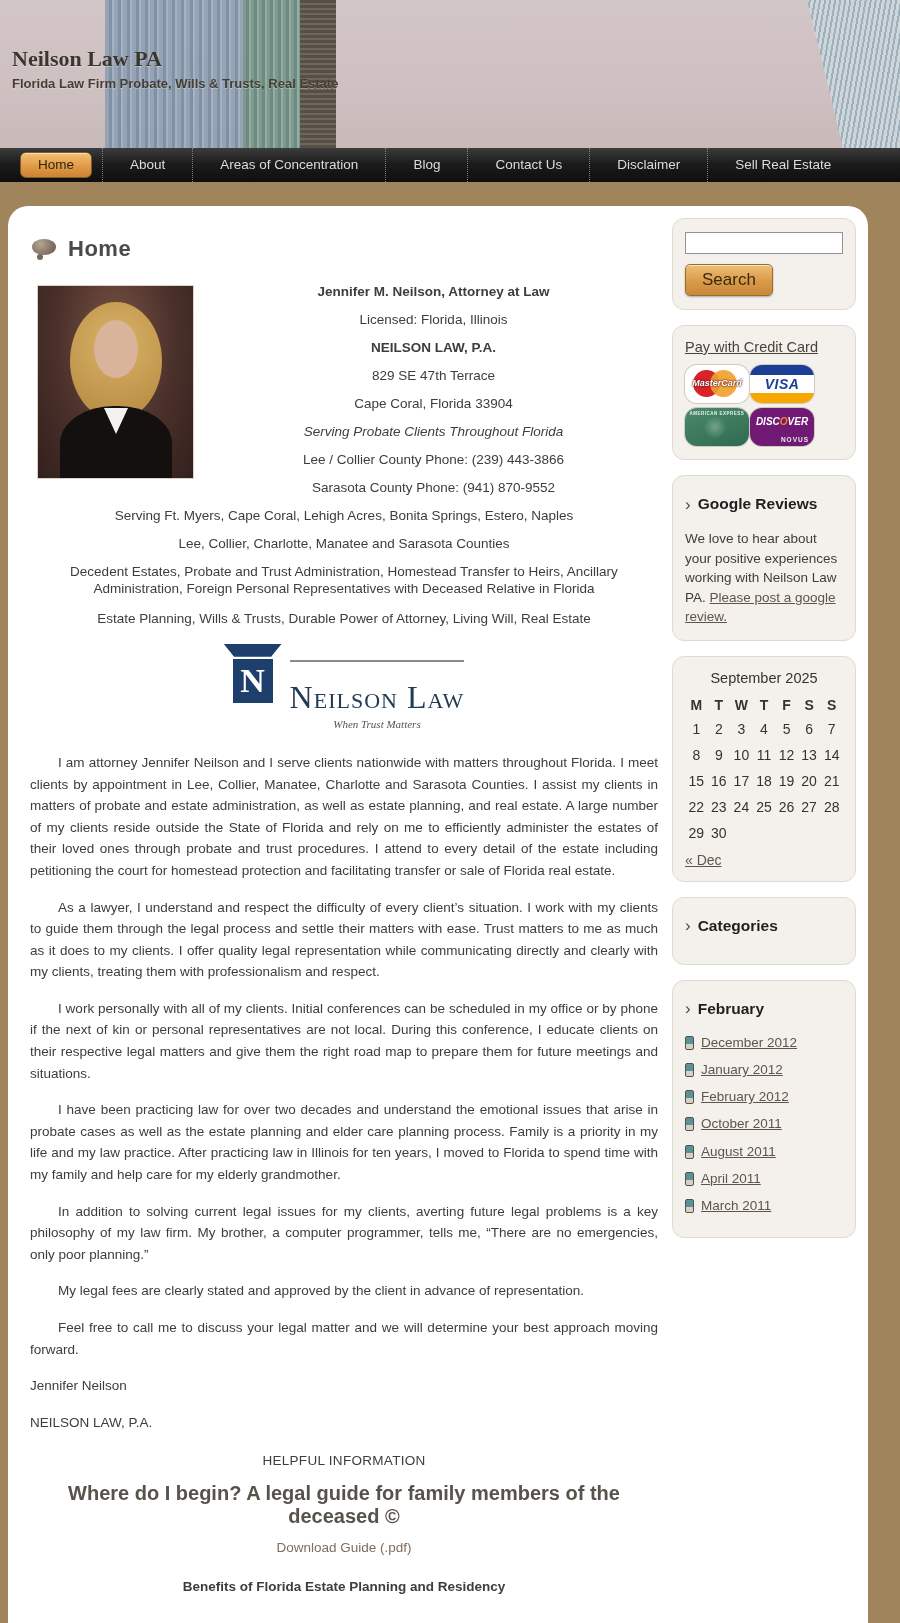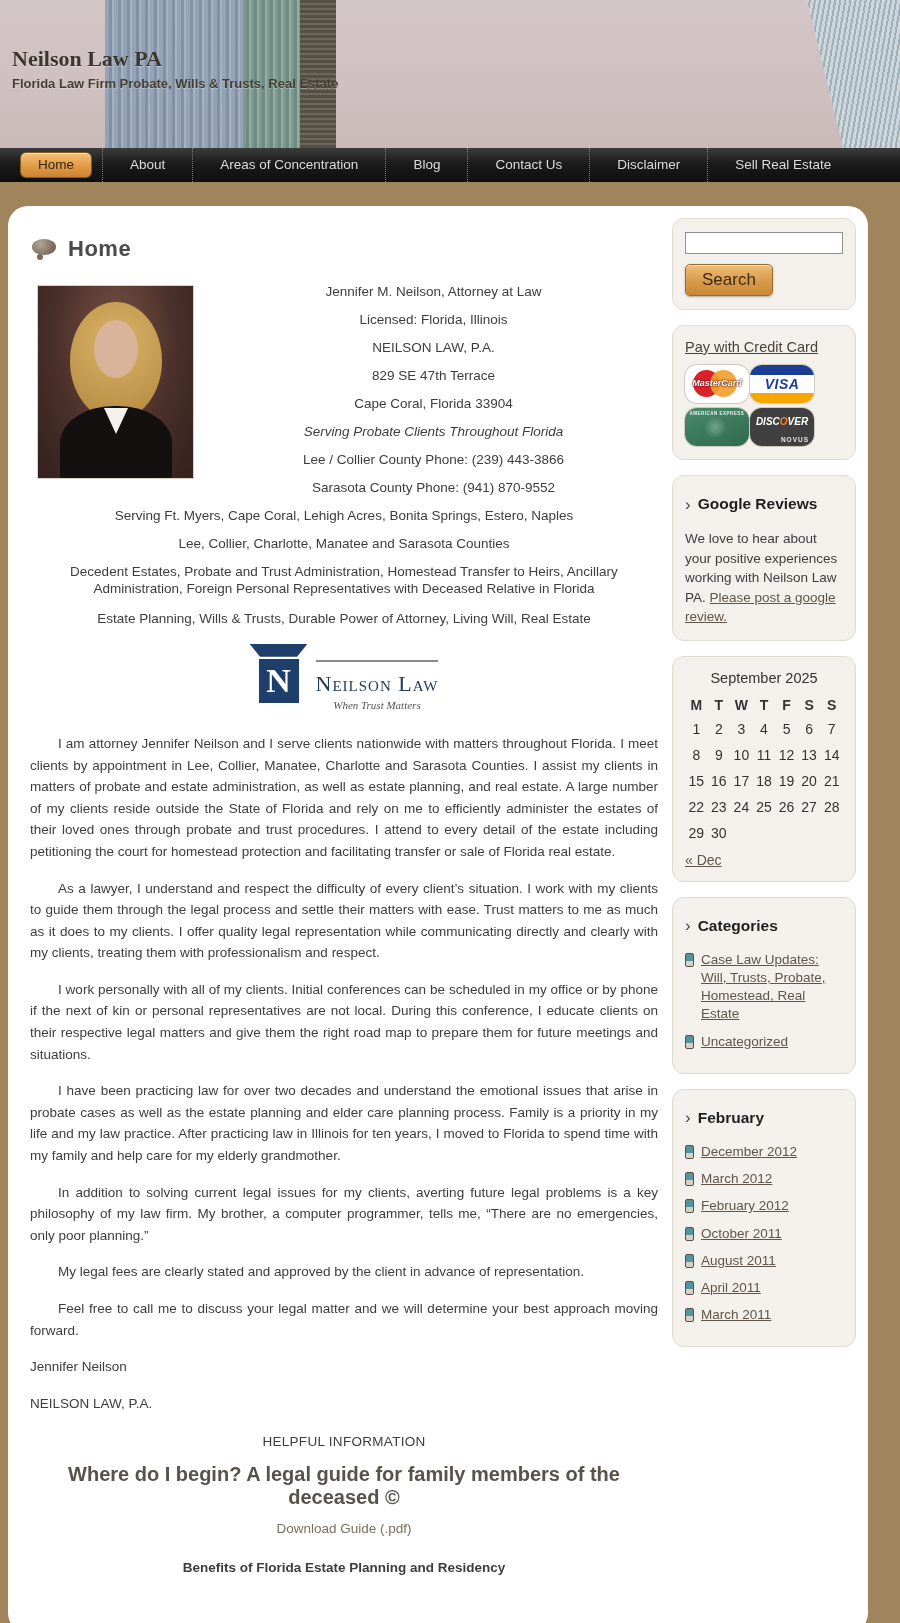--- a/index.html
+++ b/index.html
@@ -89,38 +89,38 @@
   }
   .photo .torso {
     position:absolute; bottom:-6px; left:22px; width:112px; height:78px;
     background:#14100f; border-radius:48% 48% 0 0;
   }
   .photo .collar {
     position:absolute; bottom:44px; left:66px; width:24px; height:26px;
     background:#f3f2ee; clip-path:polygon(0 0,100% 0,50% 100%);
   }
   .centered-lines p { text-align:center; margin:0 0 13px 0; line-height:15px; }
-  .centered-lines p.bold { font-weight:normal; }
+  .centered-lines p.bold { font-weight:bold; }
   .centered-lines p.bold-italic { font-weight:normal; font-style:italic; }
   .centered-lines p.dbl { margin-bottom:13px; line-height:1.25; }
   
   .logo { clear:none; display:flex; justify-content:center; align-items:flex-start; gap:8px; margin:18px 0 22px 0; }
   .logo-mark { width:58px; }
   .logo-capital { width:58px; height:13px; background:#1e3e6b;
     clip-path:polygon(0 0,100% 0,82% 100%,18% 100%); margin-bottom:2px; }
   .logo-square {
     width:40px; height:44px; margin-left:9px; background:#1e3e6b; color:#fff;
     font-family:"Liberation Serif", serif; font-size:34px; font-weight:bold;
     display:flex; align-items:center; justify-content:center;
   }
   .logo-text { padding-top:16px; }
   .logo-name {
     font-family:"Liberation Serif", serif; font-variant:small-caps;
-    font-size:22px; color:#233b54; border-top:2px solid #8a8a8a;
-    padding-top:10px; letter-spacing:1px; line-height:1.1;
+    font-size:32px; color:#233b54; border-top:2px solid #8a8a8a;
+    padding-top:18px; letter-spacing:1px; line-height:1.1;
   }
   .logo-tagline {
     font-family:"Liberation Serif", serif; font-style:italic;
     font-size:11px; color:#555; text-align:center; margin-top:3px;
   }
   .body-para { text-align:justify; text-indent:28px; margin-bottom:15px; line-height:1.6; }
   .plain-para { margin-bottom:15px; line-height:1.6; }
   .helpful { text-align:center; margin:20px 0 14px 0; letter-spacing:.3px; }
   .guide-title {
     text-align:center; font-size:20px; font-weight:bold; color:#57524a;
@@ -163,21 +163,21 @@
   }
   .cc-amex { background:linear-gradient(160deg,#4a8a6b 0%, #2f6a50 100%); }
   .cc-amex .centurion {
     position:absolute; top:8px; left:19px; width:22px; height:22px; border-radius:50%;
     background:radial-gradient(circle,#7fae97 0%, #47806465 70%); opacity:.8;
   }
   .amex-label {
     position:absolute; top:3px; width:100%; text-align:center;
     font-size:4.5px; color:#e8f2ea; letter-spacing:.5px; font-weight:bold;
   }
-  .cc-disc { background:#404040; }
+  .cc-disc { background:#701a75; }
   .disc-label {
     position:absolute; top:8px; width:100%; text-align:center;
     font-size:10px; font-weight:bold; font-style:italic; color:#fff;
   }
   .disc-label .o { color:#f48120; }
   .disc-sub {
     position:absolute; bottom:3px; right:5px;
     font-size:6.5px; font-weight:bold; color:#e8e8e8; letter-spacing:1px;
   }
   .side-heading { display:flex; align-items:center; gap:7px; font-weight:bold; font-size:15.5px; color:#1f1f1f; margin:6px 0 16px 0; }
@@ -387,45 +387,35 @@
         </tbody>
       </table>
       <a class="cal-prev">« Dec</a>
     </div>
 
     <div class="side-box">
       <div class="side-heading">
         <span class="chev">›</span>
         <span>Categories</span>
       </div>
-      <ul class="link-list">
-        <li>
-          <span class="post-icon"></span>
-          <a>Case Law Updates: Will, Trusts, Probate, Homestead, Real Estate</a>
-        </li>
-        <li>
-          <span class="post-icon"></span>
-          <a>Uncategorized</a>
-        </li>
-      </ul>
     </div>
 
     <div class="side-box">
       <div class="side-heading">
         <span class="chev">›</span>
         <span>February</span>
       </div>
       <ul class="link-list">
         <li>
           <span class="post-icon"></span>
           <a>December 2012</a>
         </li>
         <li>
           <span class="post-icon"></span>
-          <a>March 2012</a>
+          <a>January 2012</a>
         </li>
         <li>
           <span class="post-icon"></span>
           <a>February 2012</a>
         </li>
         <li>
           <span class="post-icon"></span>
           <a>October 2011</a>
         </li>
         <li>

